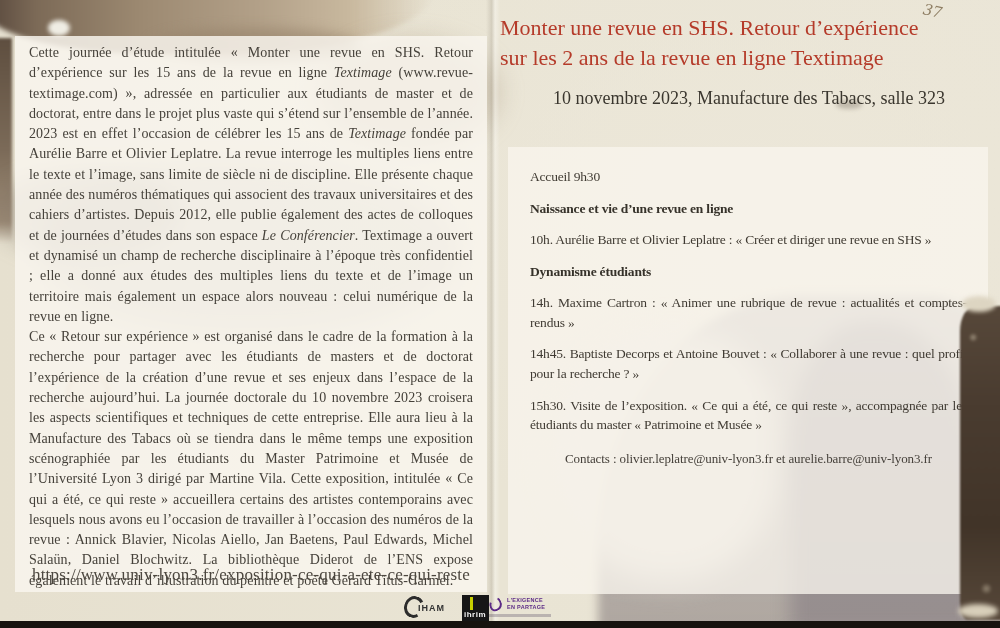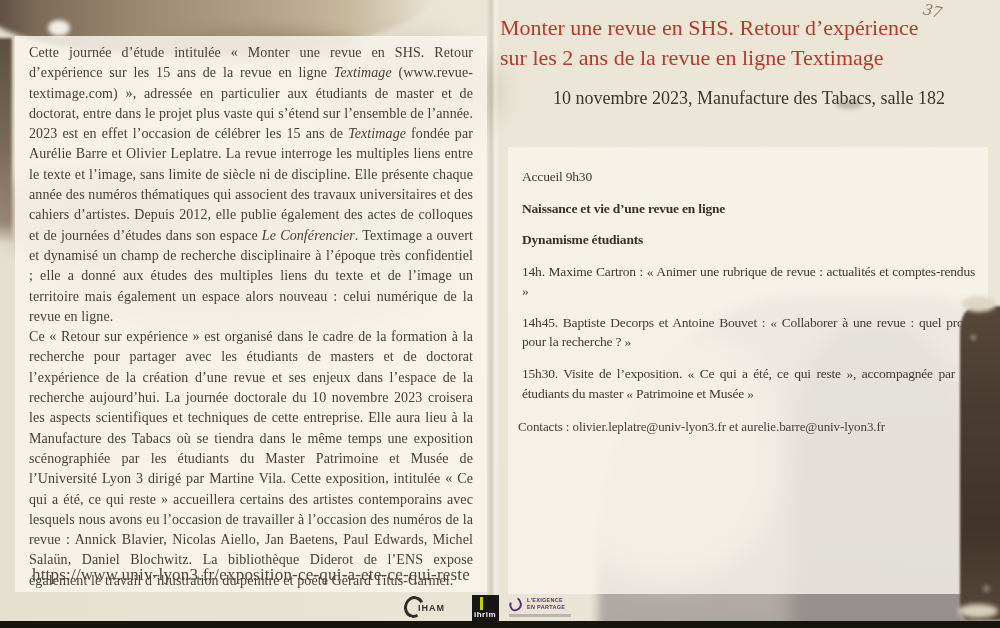--- a/index.html
+++ b/index.html
@@ -86,30 +86,30 @@
   .title-block { position:absolute; left:500px; top:13px; width:498px; text-align:left; z-index:5; }
   .title-line { font-size:22px; line-height:1.38; color:#b53b2a; }
   .subtitle { position:absolute; left:500px; top:88px; width:498px; text-align:center; font-size:18px; color:#3a362e; z-index:5; }
 
   .prog-box {
     position:absolute; left:508px; top:147px; width:480px; height:447px;
     background: rgba(248,245,237,0.78); box-sizing:border-box; padding:8px 9px 6px 10px;
     z-index:4;
   }
   .prog-item {
-    font-size:13.5px; line-height:1.45; color:#403b33; margin:12px 4px;
+    font-size:13.5px; line-height:1.45; color:#403b33; margin:12px 12px;
     text-align:justify; letter-spacing:-0.2px;
   }
   .prog-item.bold { font-weight:bold; color:#36322a; }
-  .contacts { margin-top:16px; font-size:13px; color:#45403a; letter-spacing:-0.1px; }
+  .contacts { margin-top:16px; text-align:center; font-size:13px; color:#45403a; letter-spacing:-0.1px; }
 
   .handwritten { position:absolute; left:923px; top:2px; font-size:15px; font-style:italic; color:rgba(112,92,62,0.75); transform:rotate(12deg); z-index:5; font-family:"DejaVu Serif",serif; }
 
   
-  .logos { position:absolute; left:404px; top:594px; height:28px; display:flex; align-items:center; gap:10px; z-index:8; }
+  .logos { position:absolute; left:404px; top:594px; height:28px; display:flex; align-items:center; z-index:8; }
   .ciham { position:relative; width:58px; height:26px; }
   .ciham-c {
     position:absolute; left:0; top:1px; width:20px; height:22px;
     border:3px solid #2c2c2c; border-radius:50%; border-right-color:transparent;
     transform: rotate(18deg); box-sizing:border-box;
   }
   .ciham-text { position:absolute; left:14px; top:8px; font-family:"Liberation Sans",sans-serif; font-weight:bold; font-size:9px; letter-spacing:1px; color:#333; }
   .ihrim { position:relative; width:27px; height:26px; background:#161616; }
   .ihrim-bar { position:absolute; left:8px; top:2px; width:3px; height:13px; background:#c6cf00; }
   .ihrim-text { position:absolute; left:2px; bottom:2px; font-family:"Liberation Sans",sans-serif; font-weight:bold; font-size:8px; color:#f3f3f3; letter-spacing:0.5px; }
@@ -140,26 +140,27 @@
   <div class="left-box">
     <p class="body-par"><span>Cette journée d’étude intitulée « Monter une revue en SHS. Retour d’expérience sur les 15 ans de la revue en ligne </span><span class="it">Textimage</span><span> (www.revue-textimage.com) », adressée en particulier aux étudiants de master et de doctorat, entre dans le projet plus vaste qui s’étend sur l’ensemble de l’année. 2023 est en effet l’occasion de célébrer les 15 ans de </span><span class="it">Textimage</span><span> fondée par Aurélie Barre et Olivier Leplatre. La revue interroge les multiples liens entre le texte et l’image, sans limite de siècle ni de discipline. Elle présente chaque année des numéros thématiques qui associent des travaux universitaires et des cahiers d’artistes. Depuis 2012, elle publie également des actes de colloques et de journées d’études dans son espace </span><span class="it">Le Conférencier</span><span>. Textimage a ouvert et dynamisé un champ de recherche disciplinaire à l’époque très confidentiel ; elle a donné aux études des multiples liens du texte et de l’image un territoire mais également un espace alors nouveau : celui numérique de la revue en ligne.</span></p>
     <p class="body-par"><span>Ce « Retour sur expérience » est organisé dans le cadre de la formation à la recherche pour partager avec les étudiants de masters et de doctorat l’expérience de la création d’une revue et ses enjeux dans l’espace de la recherche aujourd’hui. La journée doctorale du 10 novembre 2023 croisera les aspects scientifiques et techniques de cette entreprise. Elle aura lieu à la Manufacture des Tabacs où se tiendra dans le même temps une exposition scénographiée par les étudiants du Master Patrimoine et Musée de l’Université Lyon 3 dirigé par Martine Vila. Cette exposition, intitulée « Ce qui a été, ce qui reste » accueillera certains des artistes contemporains avec lesquels nous avons eu l’occasion de travailler à l’occasion des numéros de la revue : Annick Blavier, Nicolas Aiello, Jan Baetens, Paul Edwards, Michel Salaün, Daniel Blochwitz. La bibliothèque Diderot de l’ENS expose également le travail d’illustration du peintre et poète Gérard Titus-Carmel.</span></p>
     <div class="left-link">https://www.univ-lyon3.fr/exposition-ce-qui-a-ete-ce-qui-reste</div>
   </div>
 
   <div class="title-block">
     <div class="title-line">Monter une revue en SHS. Retour d’expérience</div>
     <div class="title-line">sur les 2 ans de la revue en ligne Textimage</div>
   </div>
-  <div class="subtitle">10 novembre 2023, Manufacture des Tabacs, salle 182</div>
+  <div class="subtitle">10 novembre 2023, Manufacture des Tabacs, salle 323</div>
 
   <div class="prog-box">
     <div>
         <div class="prog-item">Accueil 9h30</div>
         <div class="prog-item bold">Naissance et vie d’une revue en ligne</div>
+        <div class="prog-item">10h. Aurélie Barre et Olivier Leplatre : « Créer et diriger une revue en SHS »</div>
         <div class="prog-item bold">Dynamisme étudiants</div>
         <div class="prog-item">14h. Maxime Cartron : « Animer une rubrique de revue : actualités et comptes-rendus »</div>
         <div class="prog-item">14h45. Baptiste Decorps et Antoine Bouvet : « Collaborer à une revue : quel profit pour la recherche ? »</div>
         <div class="prog-item">15h30. Visite de l’exposition. « Ce qui a été, ce qui reste », accompagnée par les étudiants du master « Patrimoine et Musée »</div>
       </div>
     <div class="contacts">Contacts : olivier.leplatre@univ-lyon3.fr et aurelie.barre@univ-lyon3.fr</div>
   </div>
 
   <div class="stain stain-band-right"></div>
   <div class="stain stain-band-chip-top"></div>

